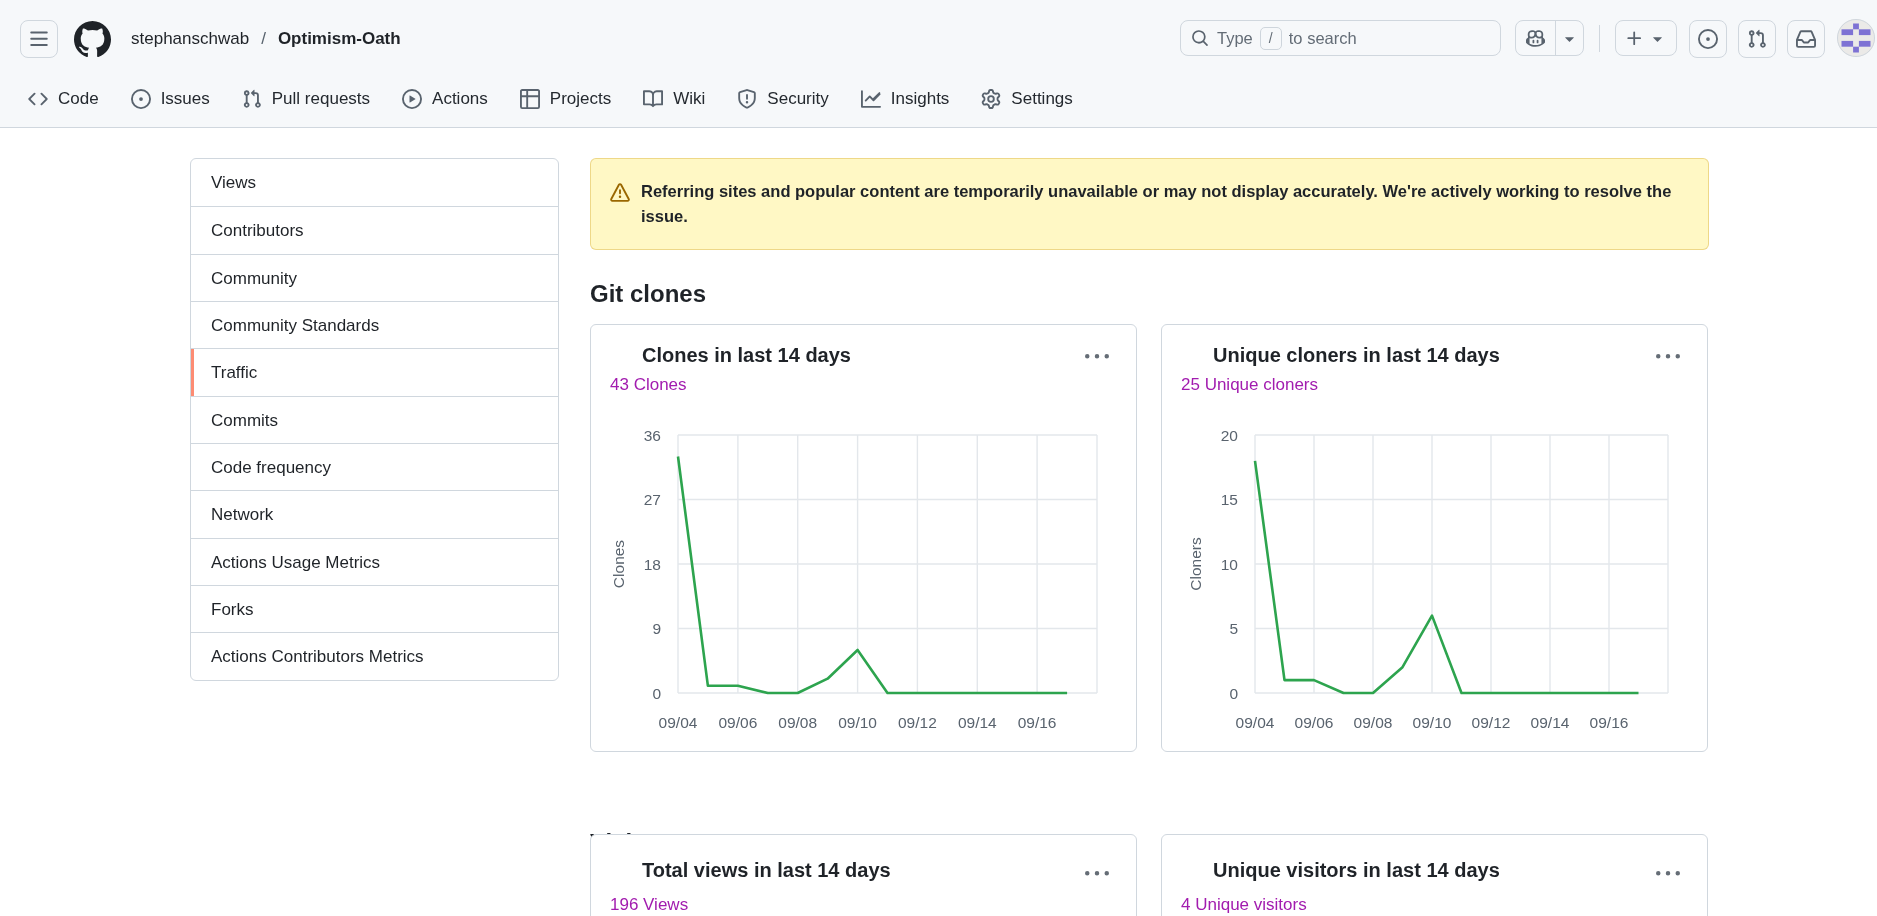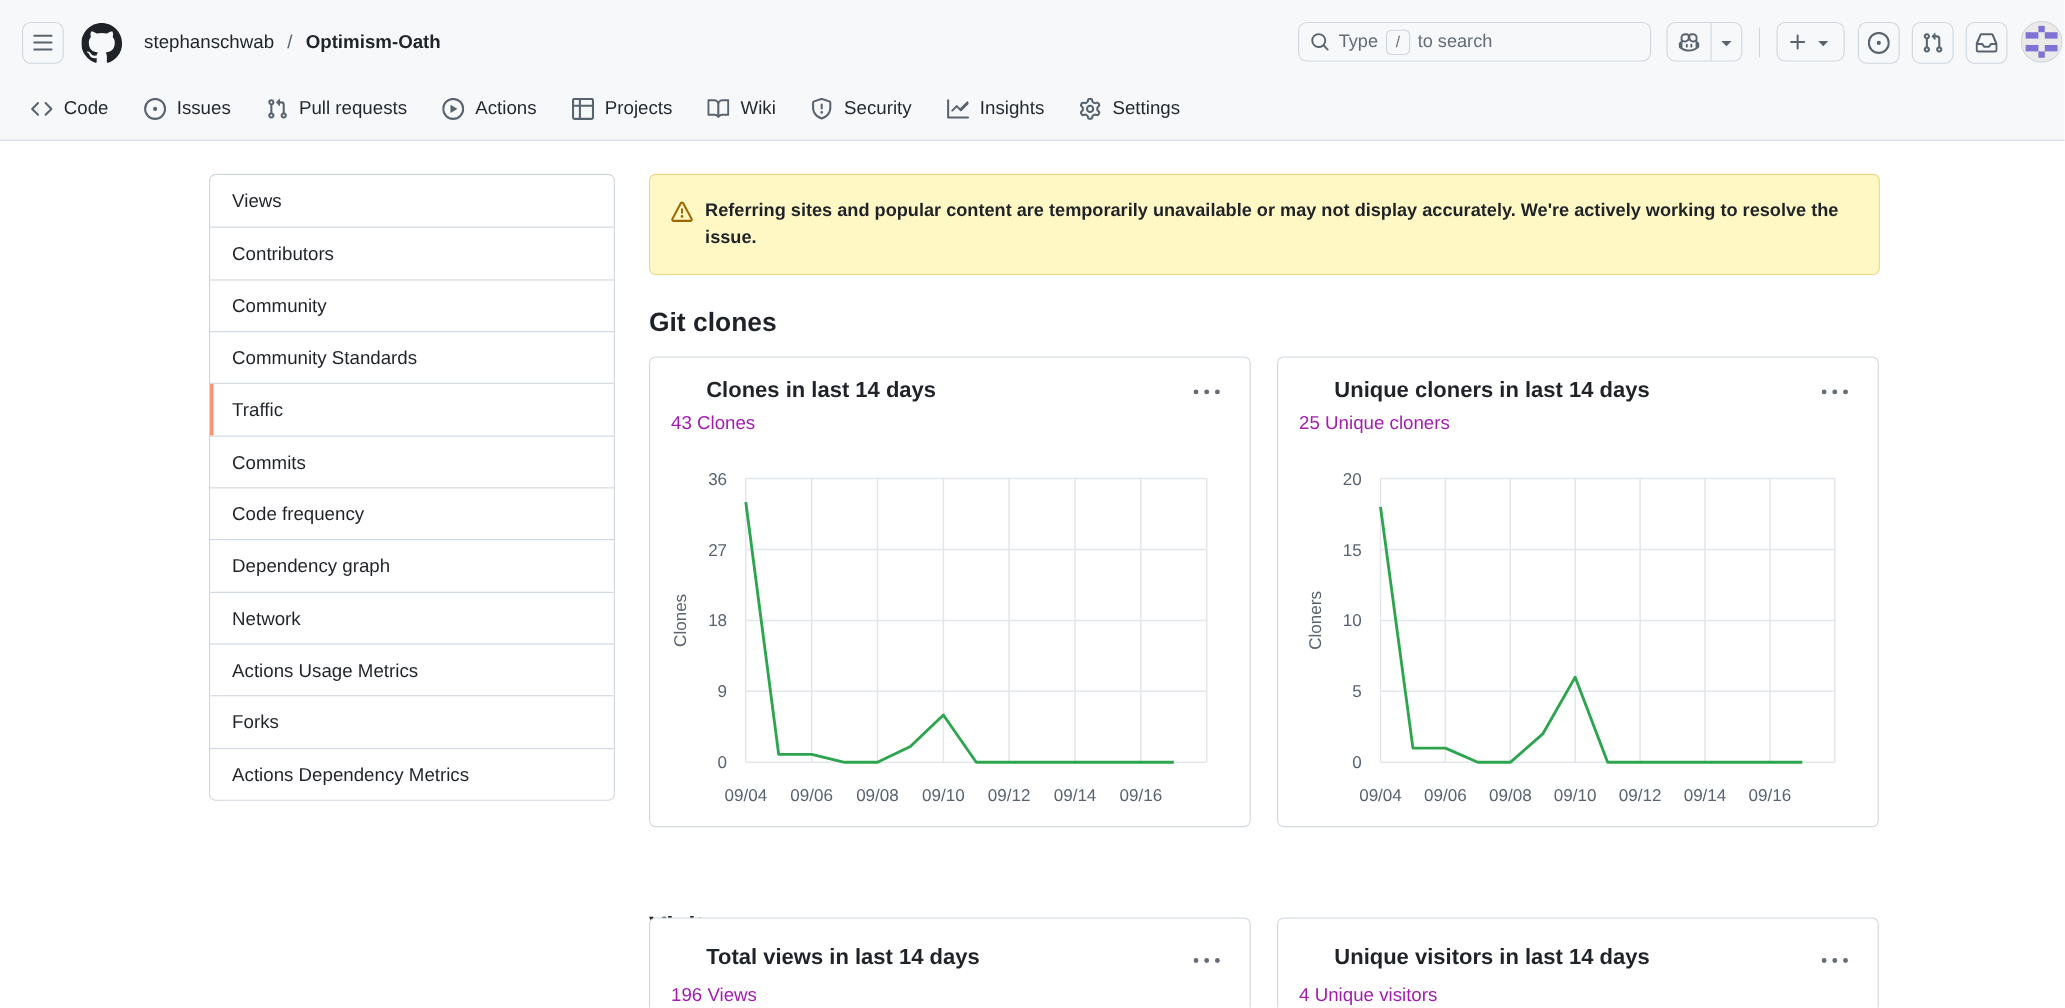--- a/index.html
+++ b/index.html
@@ -157,25 +157,24 @@
 </div>
 
 <div id="side">
   <div class="item">Views</div>
   <div class="item">Contributors</div>
   <div class="item">Community</div>
   <div class="item">Community Standards</div>
   <div class="item sel">Traffic</div>
   <div class="item">Commits</div>
   <div class="item">Code frequency</div>
-  <div class="item">Dependency graph</div>
   <div class="item">Network</div>
   <div class="item">Actions Usage Metrics</div>
   <div class="item">Forks</div>
-  <div class="item">Actions Dependency Metrics</div>
+  <div class="item">Actions Contributors Metrics</div>
 </div>
 
 <div id="banner">
   <svg width="20" height="20" viewBox="0 0 16 16">
       <path fill="#9a6700" d="M6.457 1.047c.659-1.234 2.427-1.234 3.086 0l6.082 11.378A1.75 1.75 0 0 1 14.082 15H1.918a1.75 1.75 0 0 1-1.543-2.575Zm1.763.707a.25.25 0 0 0-.44 0L1.698 13.132a.25.25 0 0 0 .22.368h12.164a.25.25 0 0 0 .22-.368Zm.53 3.996v2.5a.75.75 0 0 1-1.5 0v-2.5a.75.75 0 0 1 1.5 0ZM9 11a1 1 0 1 1-2 0 1 1 0 0 1 2 0Z"></path>
     </svg>
   Referring sites and popular content are temporarily unavailable or may not display accurately. We're actively working to resolve the issue.
 </div>
 
 <h2 class="sect" style="left:590px; top:280px;">Git clones</h2>

